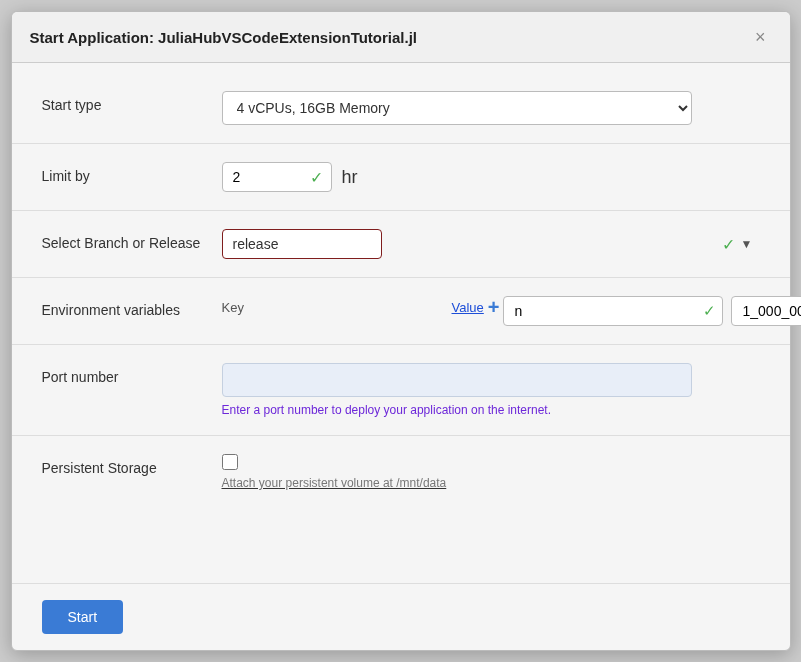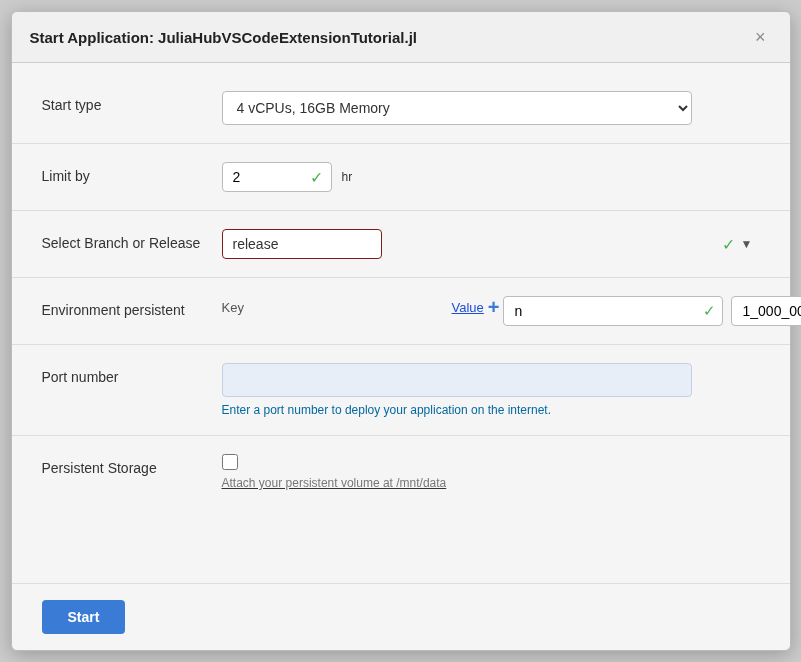--- a/index.html
+++ b/index.html
@@ -101,21 +101,21 @@
       background: #fff;
       font-size: 14px;
     }
     .check-icon {
       color: #4caf50;
       font-size: 16px;
       position: absolute;
       right: 8px;
     }
     .hr-label {
-      font-size: 12px;
+      font-size: 18px;
       color: #333;
     }
     .branch-select-wrap {
       position: relative;
       display: inline-flex;
       align-items: center;
     }
     .branch-select {
       padding: 6px 36px 6px 10px;
       border: 1px solid #7f1d1d;
@@ -220,21 +220,21 @@
       padding: 8px 10px;
       border: 1px solid #c5d0e0;
       border-radius: 4px;
       background: #e8eef8;
       font-size: 14px;
       color: #666;
       margin-bottom: 6px;
     }
     .port-hint {
       font-size: 12px;
-      color: #0369a1;
+      color: #6d28d9;
     }
     .persistent-row-inner {
       display: flex;
       flex-direction: column;
       text-decoration: underline;
     }
     .persistent-check-row {
       display: flex;
       align-items: center;
       gap: 8px;
@@ -255,21 +255,21 @@
       display: flex;
       align-items: center;
     }
     .start-btn {
       background: #3a7bd5;
       color: #fff;
       border: none;
       border-radius: 4px;
       padding: 9px 26px;
       font-size: 14px;
-      font-weight: 700;
+      font-weight: 400;
       cursor: pointer;
     }
   </style>
 </head>
 <body>
 
 <div class="dialog">
 
   <div class="dialog-header">
     <span class="dialog-title">Start Application: JuliaHubVSCodeExtensionTutorial.jl</span>
@@ -306,21 +306,21 @@
             <option value="release">release</option>
             <option value="main">main</option>
           </select>
           <span class="branch-check">✓</span>
           <span class="branch-arrow">▼</span>
         </div>
       </div>
     </div>
 
     <div class="form-row">
-      <div class="form-label">Environment persistent</div>
+      <div class="form-label">Environment variables</div>
       <div class="form-control-area">
         <div class="env-section">
           <div class="env-header-row">
             <span class="env-col-key">Key</span>
             <span class="env-col-value">Value</span>
             <button class="env-add-btn">+</button>
           </div>
           <div class="env-row">
             <div class="env-key-wrap">
               <input class="env-key-input" type="text" value="n" style="">

